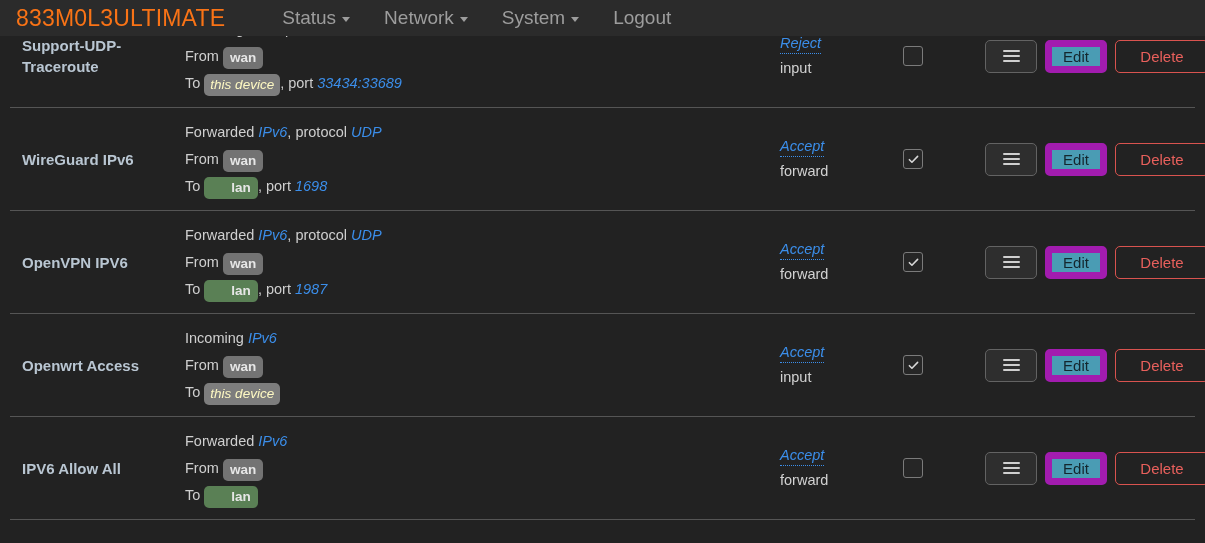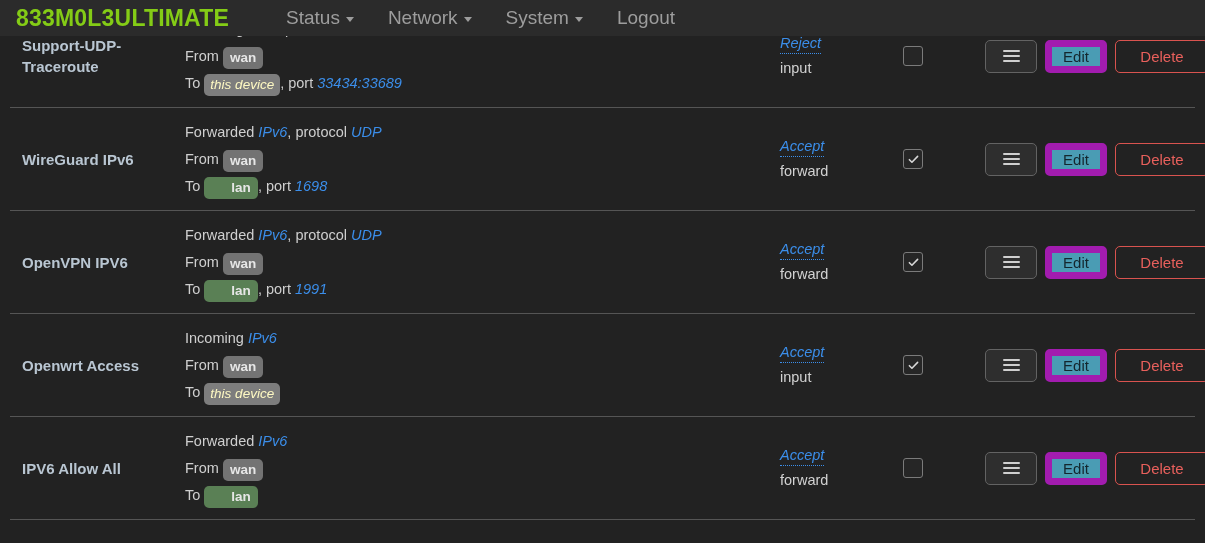--- a/index.html
+++ b/index.html
@@ -19,23 +19,23 @@
     position: absolute;
     top: 0; left: 0;
     width: 1205px;
     height: 36px;
     background: #2b2b2b;
     display: flex;
     align-items: center;
     z-index: 20;
   }
   #brand {
-    color: #84cc16;
+    color: #f97316;
     font-size: 23px;
-    font-weight: 700;
+    font-weight: 400;
     letter-spacing: 0.2px;
     padding-left: 16px;
     padding-right: 18px;
     white-space: nowrap;
   }
   #navlist {
     display: flex;
     align-items: center;
     gap: 0px;
     margin-left: 22px;
@@ -307,21 +307,21 @@
           </div>
           <div class="btn btn-edit">Edit</div>
           <div class="btn btn-delete">Delete</div>
         </div>
       </div>
       <div class="rule-row">
         <div class="col-name">OpenVPN IPV6</div>
         <div class="col-detail">
           <div class="dline"><span>Forwarded</span> <span class="lnk">IPv6</span><span>, protocol </span><span class="lnk">UDP</span></div>
           <div class="dline"><span>From</span> <span class="zone zone-wan">wan</span></div>
-          <div class="dline"><span>To</span> <span class="zone zone-lan">lan</span><span>, port </span><span class="lnk">1991</span></div>
+          <div class="dline"><span>To</span> <span class="zone zone-lan">lan</span><span>, port </span><span class="lnk">1987</span></div>
         </div>
         <div class="col-action"><span class="action-target">Accept</span><span class="action-chain">forward</span></div>
         <div class="col-enable">
           <div class="cbx checked">
             <svg class="mark" viewBox="0 0 12 12">
               <path d="M1.5 6.2 L4.3 9 L10.5 2.6" fill="none" stroke="#d7d7d7" stroke-width="1.7" stroke-linecap="round" stroke-linejoin="round"></path>
             </svg>
           </div>
         </div>
         <div class="col-buttons">

